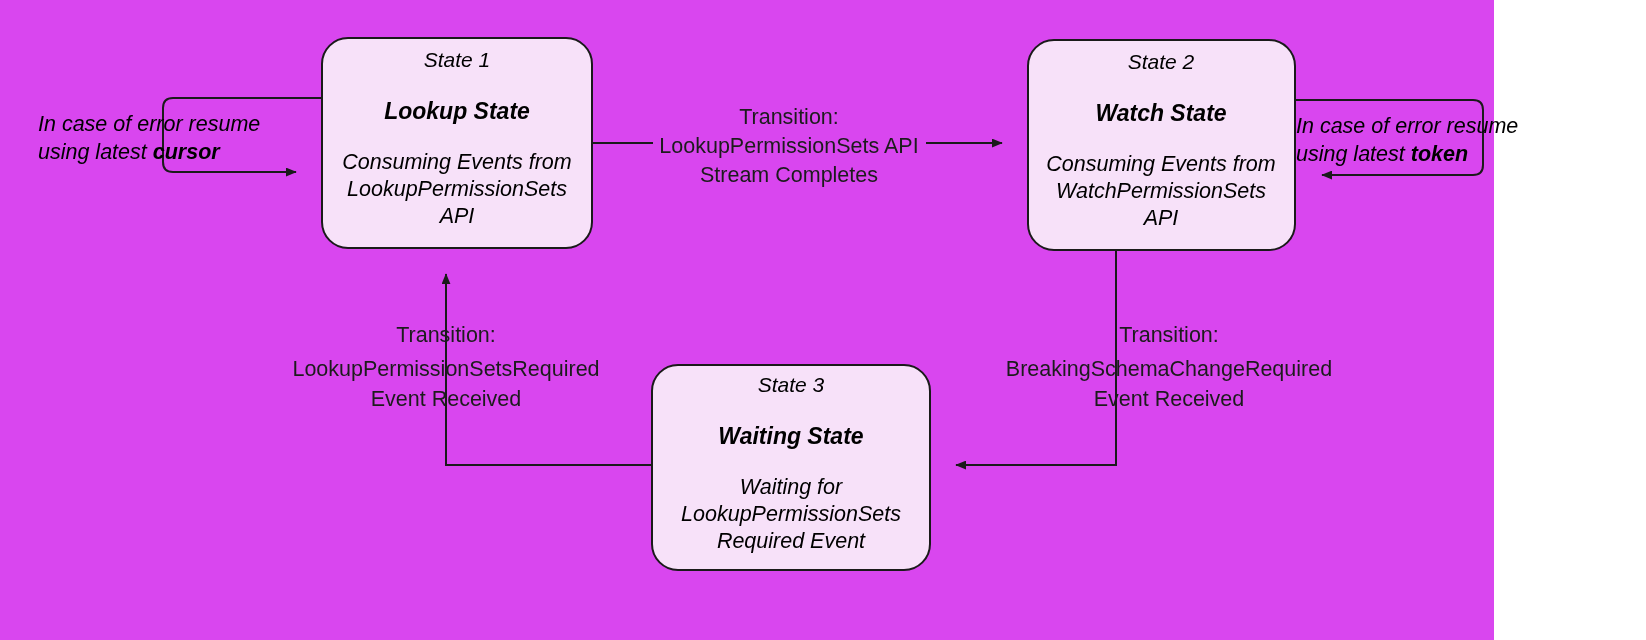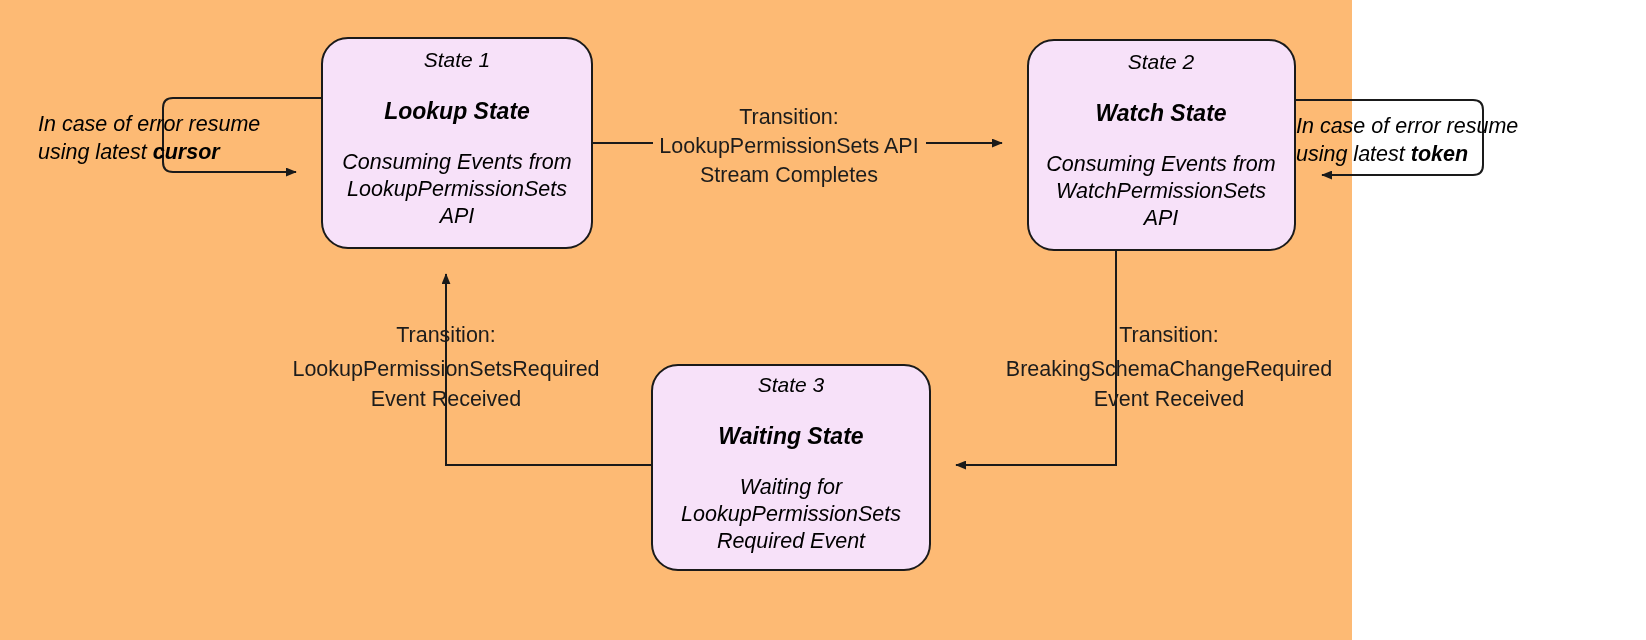--- a/index.html
+++ b/index.html
@@ -9,23 +9,23 @@
     background: #ffffff;
   }
   body {
     width: 1646px;
     height: 640px;
     font-family: "Liberation Sans", sans-serif;
     overflow: hidden;
   }
   #diagram-root {
     position: relative;
-    width: 1352px;
+    width: 1494px;
     height: 640px;
-    background: #fdba74;
+    background: #d946ef;
   }
   svg.diagram-canvas {
     position: absolute;
     top: 0;
     left: 0;
     width: 1646px;
     height: 640px;
     display: block;
   }
   .edge-path {

